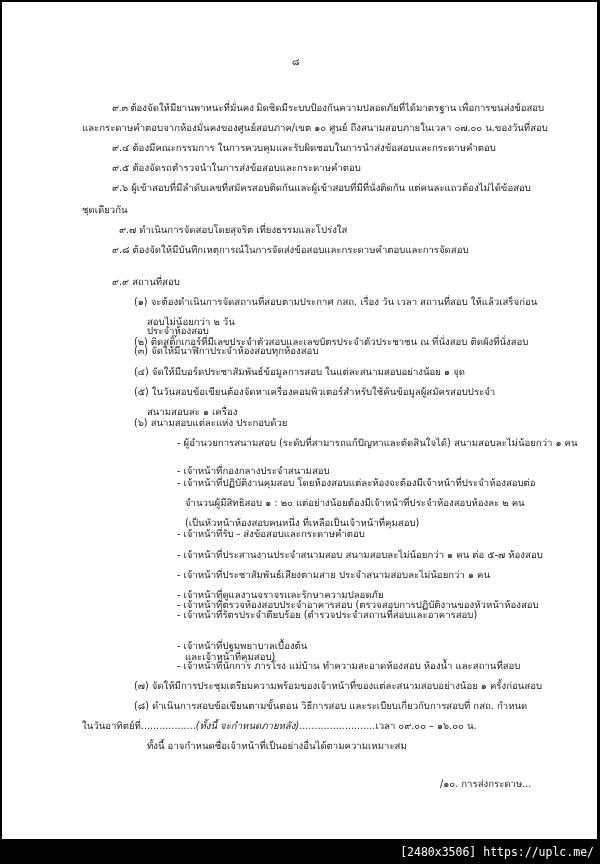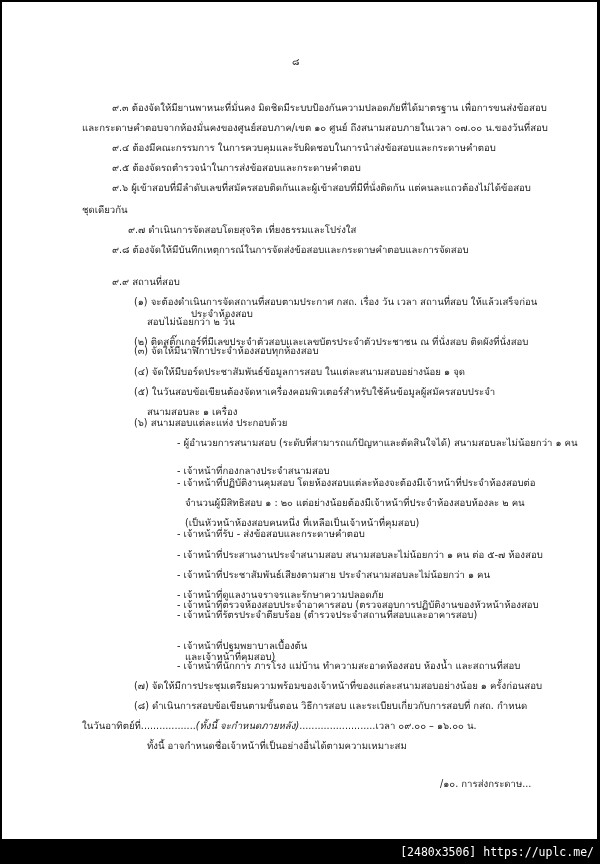--- a/index.html
+++ b/index.html
@@ -18,37 +18,37 @@
     font-family:"DejaVu Sans Mono", monospace; font-size:11.5px; line-height:24px;
   }
   .it { font-style:italic; }
 </style>
 </head>
 <body>
 
 <div class="page">
   <div class="line" style="left:290px;top:50px;">๘</div>
 
-  <div class="line" style="left:110px;top:96px;">๙.๓ ต้องจัดให้มียานพาหนะที่มั่นคง มิดชิดมีระบบป้องกันความปลอดภัยที่ได้มาตรฐาน เพื่อการขนส่งข้อสอบ</div>
+  <div class="line" style="left:110px;top:96px;font-family:Liberation Serif, serif;">๙.๓ ต้องจัดให้มียานพาหนะที่มั่นคง มิดชิดมีระบบป้องกันความปลอดภัยที่ได้มาตรฐาน เพื่อการขนส่งข้อสอบ</div>
   <div class="line" style="left:80px;top:116px;">และกระดาษคำตอบจากห้องมั่นคงของศูนย์สอบภาค/เขต ๑๐ ศูนย์ ถึงสนามสอบภายในเวลา ๐๗.๐๐ น.ของวันที่สอบ</div>
   <div class="line" style="left:110px;top:136px;">๙.๔ ต้องมีคณะกรรมการ ในการควบคุมและรับผิดชอบในการนำส่งข้อสอบและกระดาษคำตอบ</div>
   <div class="line" style="left:110px;top:156px;">๙.๕ ต้องจัดรถตำรวจนำในการส่งข้อสอบและกระดาษคำตอบ</div>
   <div class="line" style="left:110px;top:176px;">๙.๖ ผู้เข้าสอบที่มีลำดับเลขที่สมัครสอบติดกันและผู้เข้าสอบที่มีที่นั่งติดกัน แต่คนละแถวต้องไม่ได้ข้อสอบ</div>
   <div class="line" style="left:80px;top:198px;">ชุดเดียวกัน</div>
-  <div class="line" style="left:126px;top:218px;">๙.๗ ดำเนินการจัดสอบโดยสุจริต เที่ยงธรรมและโปร่งใส</div>
+  <div class="line" style="left:117px;top:218px;">๙.๗ ดำเนินการจัดสอบโดยสุจริต เที่ยงธรรมและโปร่งใส</div>
   <div class="line" style="left:110px;top:238px;">๙.๘ ต้องจัดให้มีบันทึกเหตุการณ์ในการจัดส่งข้อสอบและกระดาษคำตอบและการจัดสอบ</div>
 
   <div class="line" style="left:110px;top:270px;">๙.๙ สถานที่สอบ</div>
   <div class="line" style="left:132px;top:290px;">(๑) จะต้องดำเนินการจัดสถานที่สอบตามประกาศ กสถ. เรื่อง วัน เวลา สถานที่สอบ ให้แล้วเสร็จก่อน</div>
   <div class="line" style="left:145px;top:310px;">สอบไม่น้อยกว่า ๒ วัน</div>
   <div class="line" style="left:132px;top:330px;">(๒) ติดสติ๊กเกอร์ที่มีเลขประจำตัวสอบและเลขบัตรประจำตัวประชาชน ณ ที่นั่งสอบ ติดผังที่นั่งสอบ</div>
   <div class="line" style="left:145px;top:320px;top:318px;"></div>
 
   <div class="line" style="left:145px;top:318px;"></div>
-  <div class="line" style="left:145px;top:302px;margin-left:44px;">ประจำห้องสอบ</div>
+  <div class="line" style="left:145px;top:319px;">ประจำห้องสอบ</div>
   <div class="line" style="left:132px;top:339px;">(๓) จัดให้มีนาฬิกาประจำห้องสอบทุกห้องสอบ</div>
   <div class="line" style="left:132px;top:360px;">(๔) จัดให้มีบอร์ดประชาสัมพันธ์ข้อมูลการสอบ ในแต่ละสนามสอบอย่างน้อย ๑ จุด</div>
   <div class="line" style="left:132px;top:380px;">(๕) ในวันสอบข้อเขียนต้องจัดหาเครื่องคอมพิวเตอร์สำหรับใช้ค้นข้อมูลผู้สมัครสอบประจำ</div>
   <div class="line" style="left:145px;top:400px;">สนามสอบละ ๑ เครื่อง</div>
   <div class="line" style="left:132px;top:411px;">(๖) สนามสอบแต่ละแห่ง ประกอบด้วย</div>
 
   <div class="line" style="left:175px;top:431px;">- ผู้อำนวยการสนามสอบ (ระดับที่สามารถแก้ปัญหาและตัดสินใจได้) สนามสอบละไม่น้อยกว่า ๑ คน</div>
   <div class="line" style="left:175px;top:451px;margin-top:8px;">- เจ้าหน้าที่กองกลางประจำสนามสอบ</div>
   <div class="line" style="left:175px;top:471px;">- เจ้าหน้าที่ปฏิบัติงานคุมสอบ โดยห้องสอบแต่ละห้องจะต้องมีเจ้าหน้าที่ประจำห้องสอบต่อ</div>
   <div class="line" style="left:183px;top:491px;">จำนวนผู้มีสิทธิสอบ ๑ : ๒๐ แต่อย่างน้อยต้องมีเจ้าหน้าที่ประจำห้องสอบห้องละ ๒ คน</div>

